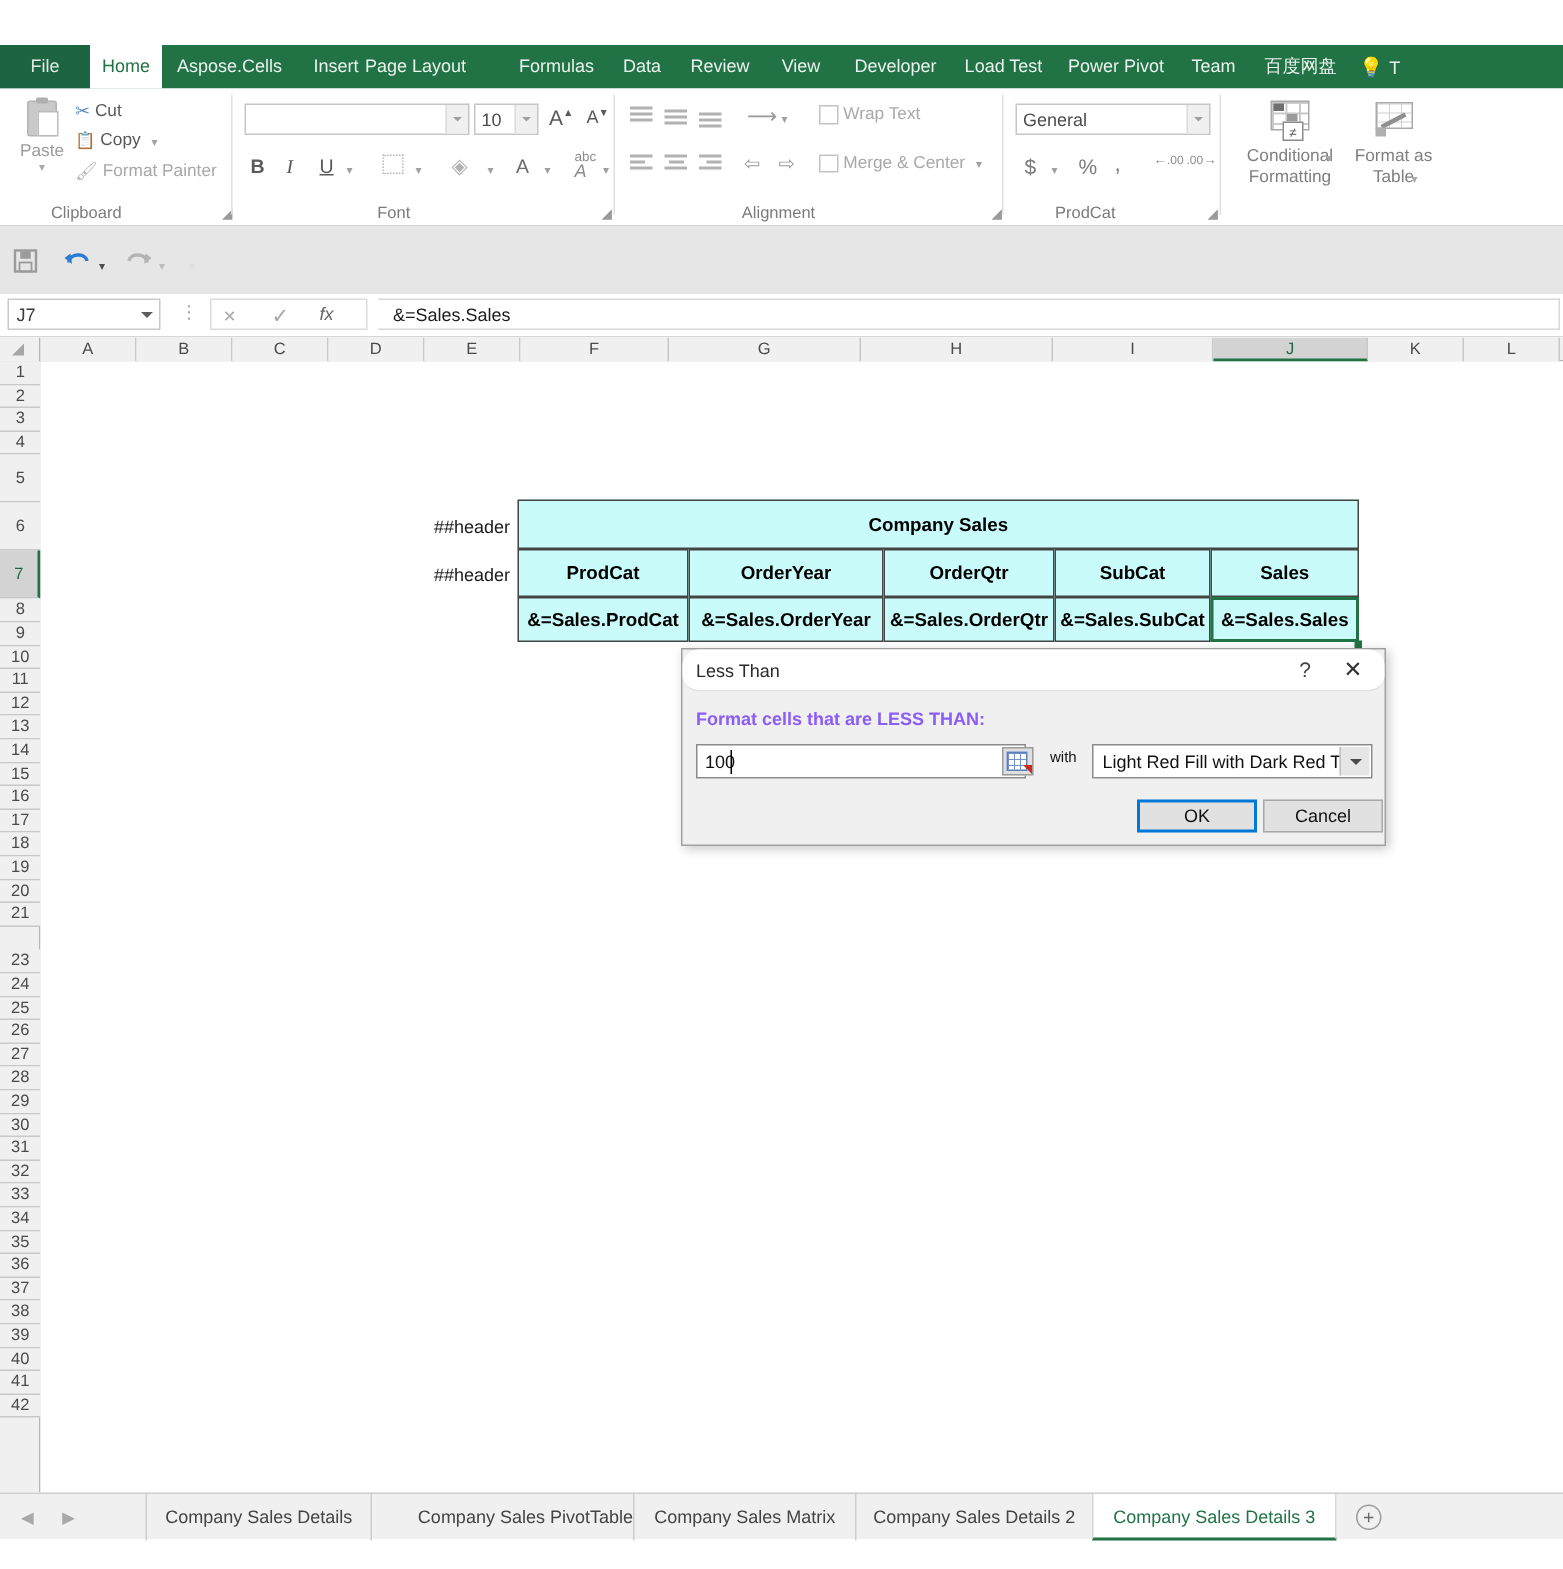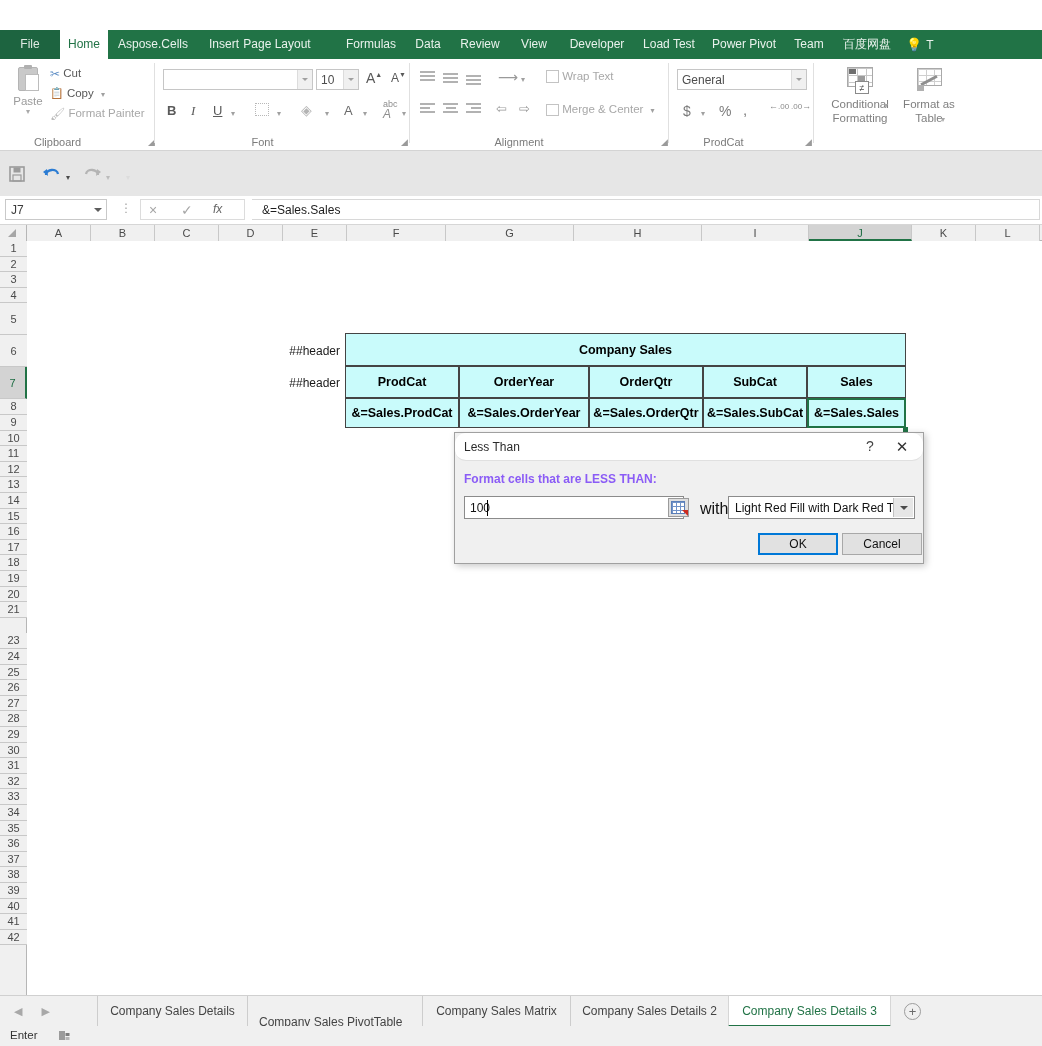--- a/index.html
+++ b/index.html
@@ -281,21 +281,21 @@
       linear-gradient(to bottom, #7193c8 1px, transparent 1px);
     background-size: 4px 4px;
     border: 1px solid #5b7fb8;
   }
   .range-arrow {
     position: absolute; right: 0px; bottom: 0px;
     width: 0; height: 0;
     border-left: 6px solid transparent; border-top: 6px solid #cc2a1e;
   }
   .dlg-with {
-    position: absolute; left: 245px; top: 67px; font-size: 16px; color: #111;
+    position: absolute; left: 245px; top: 67px; font-size: 10px; color: #111;
   }
   .dlg-select {
     position: absolute; left: 273px; top: 63px; width: 187px; height: 23px;
     background: #ffffff; border: 1px solid #8b8b8b;
   }
   .dlg-select .sv {
     position: absolute; left: 6px; top: 4px; font-size: 12px; color: #111;
   }
   .dlg-select .sarr {
     position: absolute; right: 1px; top: 1px; width: 20px; height: 19px;
@@ -670,32 +670,22 @@
     <div class="dlg-btn primary">OK</div>
     <div class="dlg-btn secondary">Cancel</div>
   </div>
 
   <div class="tabbar">
     <div class="navarrows">
       <span>◀</span><span>▶</span>
     </div>
     <div id="sheettabs-host">
         <div class="stab" style="left: 97px; width: 150px; text-align: center; padding: 0px;"><span>Company Sales Details</span></div>
-        <div class="stab" style="left: 247px; width: 175px; text-align: left; padding: 11px;"><span>Company Sales PivotTable</span></div>
+        <div class="stab" style="left: 247px; width: 175px; text-align: right; padding: 0px;"><span>Company Sales PivotTable</span></div>
         <div class="stab" style="left: 422px; width: 148px; text-align: center; padding: 0px;"><span>Company Sales Matrix</span></div>
         <div class="stab" style="left: 570px; width: 158px; text-align: center; padding: 0px;"><span>Company Sales Details 2</span></div>
         <div class="stab active" style="left: 728px; width: 163px; text-align: center; padding: 0px;"><span>Company Sales Details 3</span></div>
       </div>
     <div class="addsheet" id="addsheet" style="left: 904px;">+</div>
   </div>
 
-  <div class="statusbar">
-    <div class="status-text">Enter</div>
-    <div class="status-icon">
-      <svg width="13" height="13" viewBox="0 0 13 13">
-          <rect x="1" y="2" width="6" height="9" fill="#9b9b9b"></rect>
-          <rect x="7.5" y="4" width="4" height="3" fill="#7d7d7d"></rect>
-          <rect x="7.5" y="8" width="4" height="3" fill="#b5b5b5"></rect>
-        </svg>
-    </div>
-  </div>
 
 </div>
 
 </body></html>

